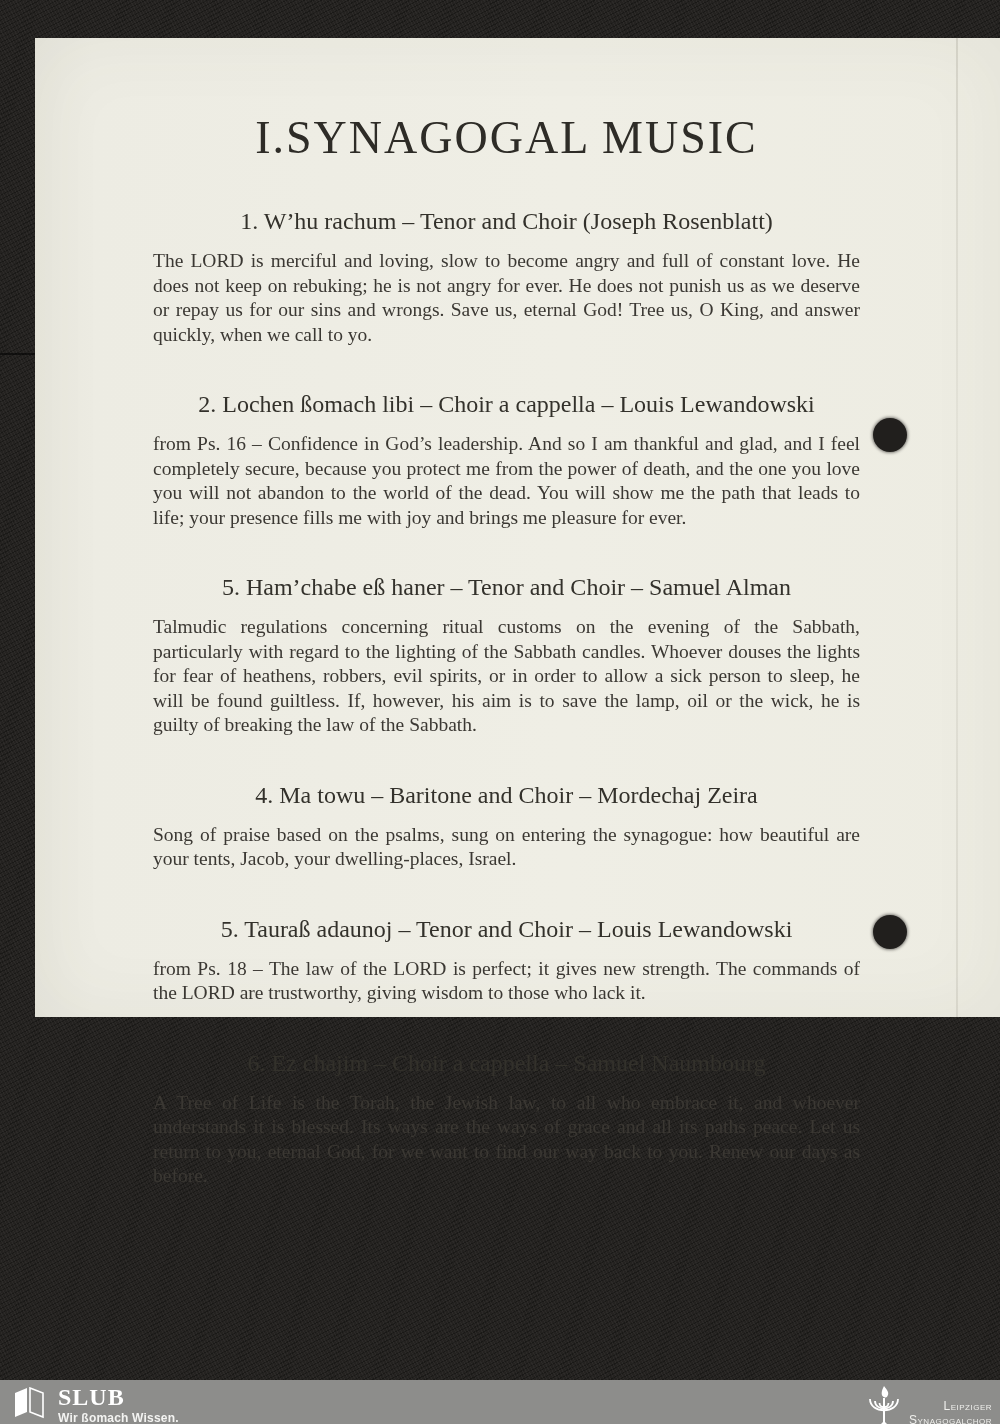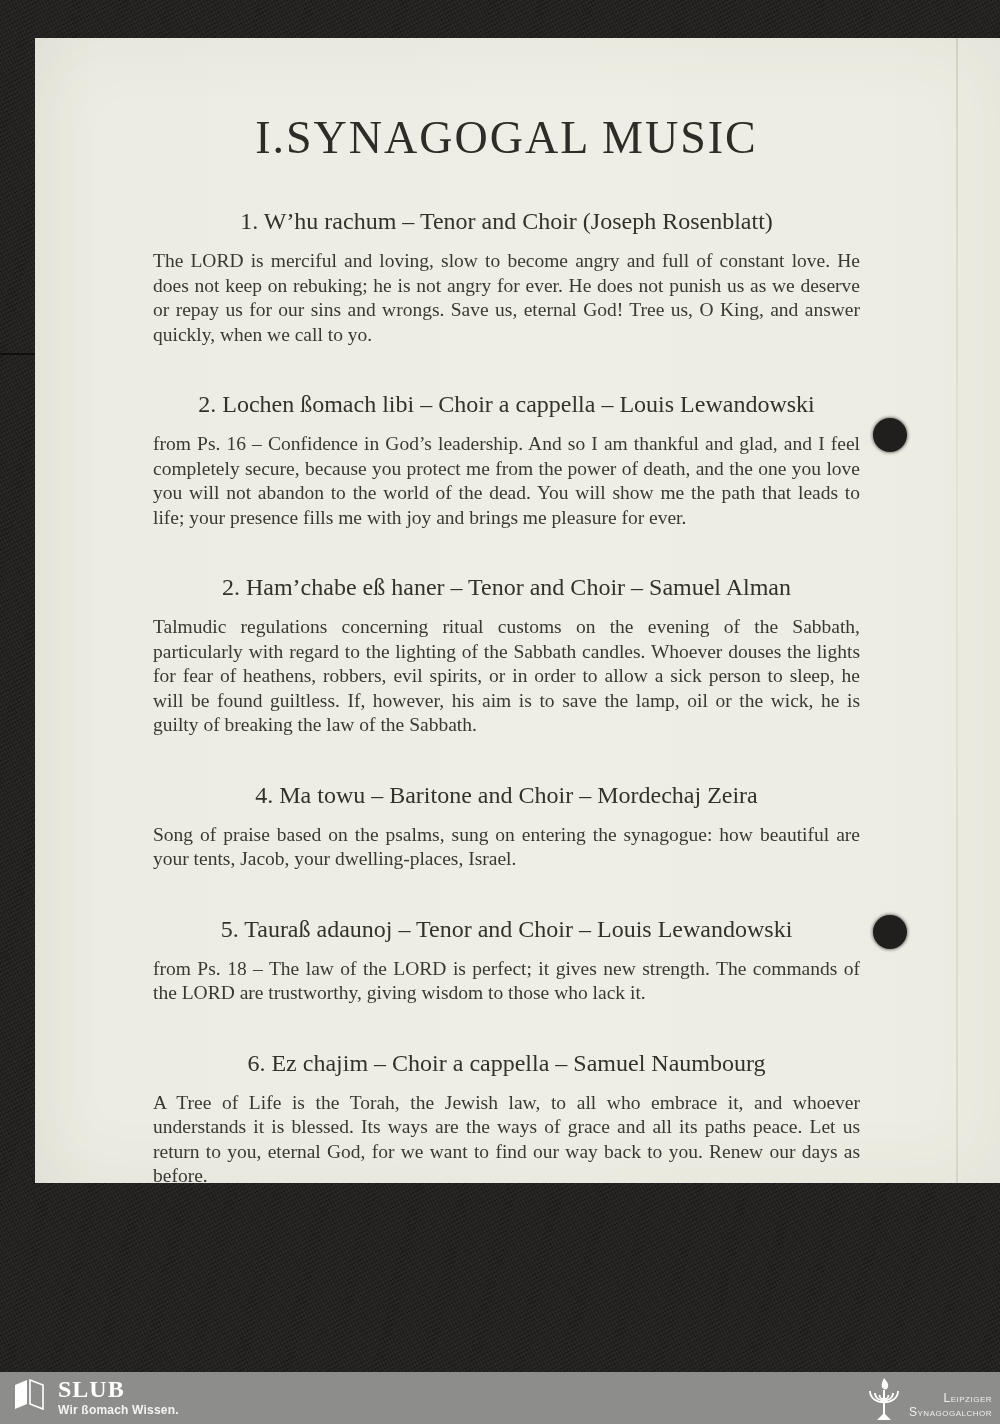--- a/index.html
+++ b/index.html
@@ -28,21 +28,21 @@
     width: 36px; height: 2px;
     background: rgba(0,0,0,0.55);
   }
 
   
   .page {
     position: absolute;
     left: 35px;
     top: 38px;
     width: 965px;
-    height: 1145px;
+    height: 979px;
     background: linear-gradient(90deg, #e9e8de 0%, #edece3 6%, #efeee5 55%, #edece2 100%);
     box-shadow: inset 0 0 80px rgba(90,85,60,0.06);
   }
   .page-crease {
     position: absolute;
     left: 921px; top: 0;
     width: 2px; height: 100%;
     background: linear-gradient(180deg, rgba(110,105,90,0.18), rgba(110,105,90,0.07) 40%, rgba(110,105,90,0.14));
   }
   .punch-hole {
@@ -91,21 +91,21 @@
     font-size: 19.5px;
     line-height: 24.5px;
     text-align: justify;
     color: #3b3833;
   }
 
   
   .footer-bar {
     position: absolute;
     left: 0; bottom: 0;
-    width: 100%; height: 52px;
+    width: 100%; height: 44px;
     background: #8d8d8b;
     display: flex;
     justify-content: space-between;
     align-items: flex-start;
   }
   .slub-block {
     display: flex;
     align-items: flex-start;
     padding: 6px 0 0 14px;
     gap: 14px;
@@ -163,21 +163,21 @@
         <h2 class="item-heading">1. W’hu rachum – Tenor and Choir (Joseph Rosenblatt)</h2>
         <p class="item-desc">The LORD is merciful and loving, slow to become angry and full of constant love. He does not keep on rebuking; he is not angry for ever. He does not punish us as we deserve or repay us for our sins and wrongs. Save us, eternal God! Tree us, O King, and answer quickly, when we call to yo.</p>
       </section>
 
       <section class="program-item">
         <h2 class="item-heading">2. Lochen ßomach libi – Choir a cappella – Louis Lewandowski</h2>
         <p class="item-desc">from Ps. 16 – Confidence in God’s leadership. And so I am thankful and glad, and I feel completely secure, because you protect me from the power of death, and the one you love you will not abandon to the world of the dead. You will show me the path that leads to life; your presence fills me with joy and brings me pleasure for ever.</p>
       </section>
 
       <section class="program-item">
-        <h2 class="item-heading">2. Ham’chabe eß haner – Tenor and Choir – Samuel Alman</h2>
+        <h2 class="item-heading">5. Ham’chabe eß haner – Tenor and Choir – Samuel Alman</h2>
         <p class="item-desc">Talmudic regulations concerning ritual customs on the evening of the Sabbath, particularly with regard to the lighting of the Sabbath candles. Whoever douses the lights for fear of heathens, robbers, evil spirits, or in order to allow a sick person to sleep, he will be found guiltless. If, however, his aim is to save the lamp, oil or the wick, he is guilty of breaking the law of the Sabbath.</p>
       </section>
 
       <section class="program-item">
         <h2 class="item-heading">4. Ma towu – Baritone and Choir – Mordechaj Zeira</h2>
         <p class="item-desc">Song of praise based on the psalms, sung on entering the synagogue: how beautiful are your tents, Jacob, your dwelling-places, Israel.</p>
       </section>
 
       <section class="program-item">
         <h2 class="item-heading">5. Tauraß adaunoj – Tenor and Choir – Louis Lewandowski</h2>

